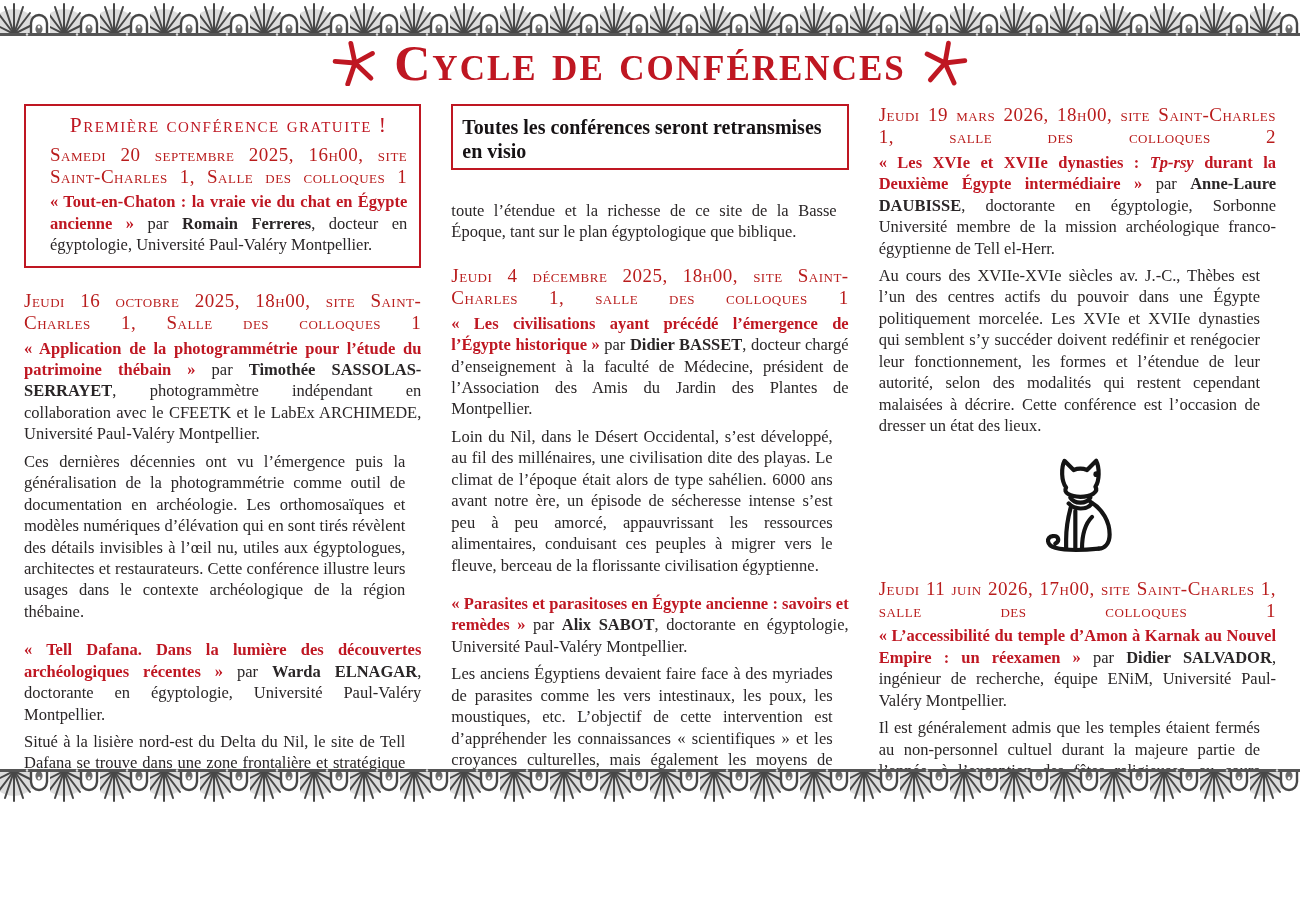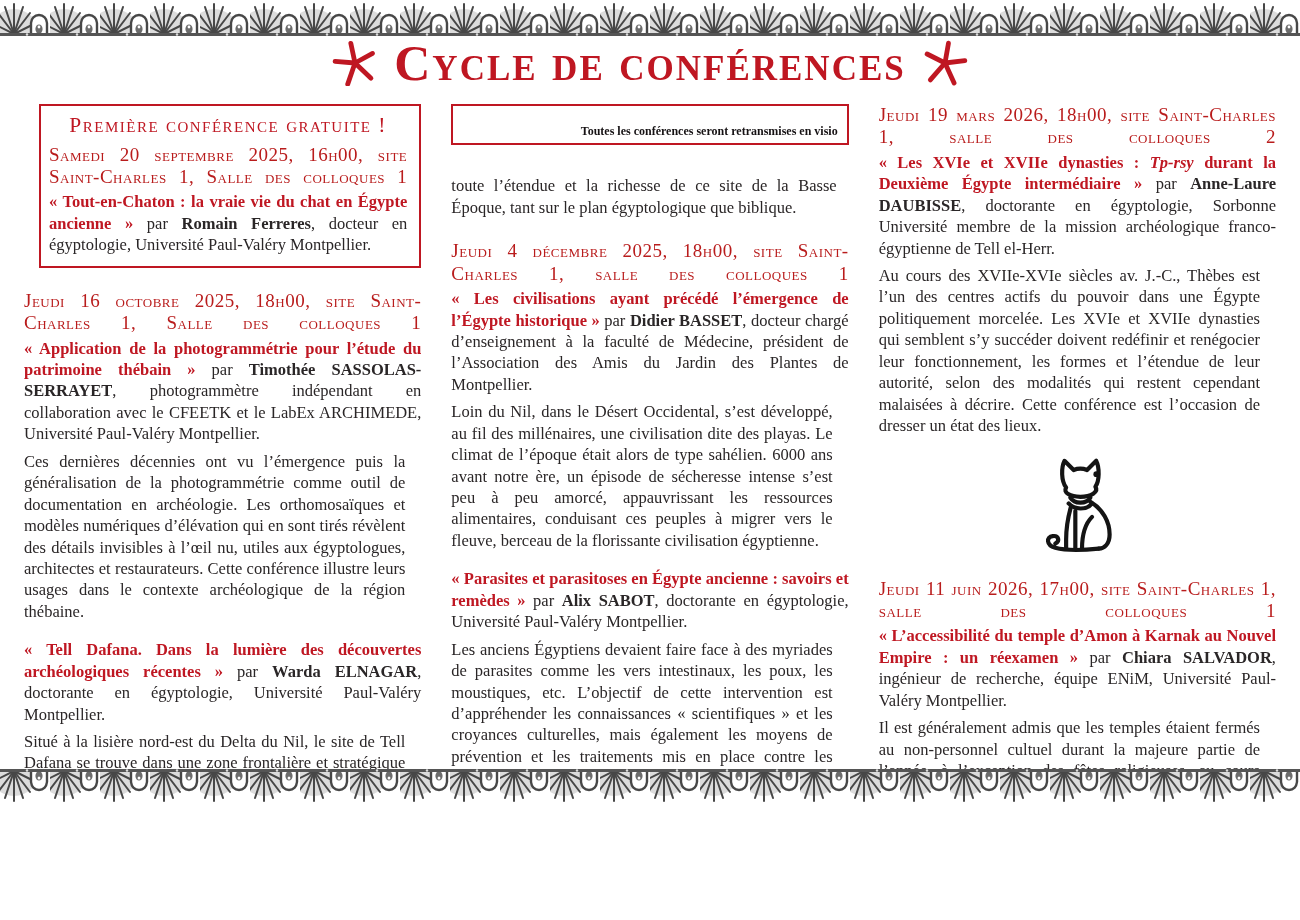--- a/index.html
+++ b/index.html
@@ -46,36 +46,35 @@
   .lead .t.italic{font-style:italic;}
   .lead strong{font-weight:bold;}
   .desc{
     font-size:16.5px;line-height:1.3;text-align:justify;
     margin:0 16px 4px 0;
   }
   .conf{margin-bottom:17px;}
   
   .promo-box{
     border:2.5px solid var(--red);
-    padding:6px 12px 10px 8px;
+    padding:6px 12px 10px 24px;
     margin-bottom:22px;
-    margin-left:15px;
   }
   .promo-box .promo-head{
     color:var(--red);font-variant:small-caps;
     font-size:21.5px;letter-spacing:1.5px;text-align:center;
     margin:2px 0 6px 0;line-height:1.1;
   }
   
   .visio-box{
     border:2.5px solid var(--red);
-    padding:18px 9px 5px 9px;
-    font-weight:bold;font-size:12px;line-height:1.2;
+    padding:9px 9px 5px 9px;
+    font-weight:bold;font-size:20px;line-height:1.2;
     margin-bottom:30px;color:#161214;
-    text-align:right;
+    text-align:left;
   }
   .continuation{
     font-size:16.5px;line-height:1.3;text-align:justify;
     margin:0 12px 22px 0;
   }
   
   .cat-wrap{text-align:center;margin:14px 0 16px 0;}
   .cat-wrap svg{width:92px;height:104px;}
   :root{--red:#bf1722;}
 </style>
@@ -191,21 +190,21 @@
             <path d="M71,55 C86,64 94,79 94,94 C94,105 88,111 81,111"></path>
             <path d="M61,111 C61,94 65,81 73,73"></path>
             <path d="M81,111 C62,113 40,113 29,110 C18,107 18,97 26,96 C33,95 35,102 29,105"></path>
           </g>
           <circle cx="78" cy="22" r="3.4" fill="#141414"></circle>
         </svg>
       </div>
 
       <div class="conf">
         <div class="date">Jeudi 11 juin 2026, 17h00, site Saint-Charles 1, salle des colloques 1</div>
-        <p class="lead"><span class="t">« L’accessibilité du temple d’Amon à Karnak au Nouvel Empire : un réexamen »</span><span class="t italic"></span><span class="t"></span><span> par </span><strong>Chiara SALVADOR</strong><span>, ingénieur de recherche, équipe ENiM, Université Paul-Valéry Montpellier.</span></p>
+        <p class="lead"><span class="t">« L’accessibilité du temple d’Amon à Karnak au Nouvel Empire : un réexamen »</span><span class="t italic"></span><span class="t"></span><span> par </span><strong>Didier SALVADOR</strong><span>, ingénieur de recherche, équipe ENiM, Université Paul-Valéry Montpellier.</span></p>
         <p class="desc">Il est généralement admis que les temples étaient fermés au non-personnel cultuel durant la majeure partie de l’année, à l’exception des fêtes religieuses, au cours desquelles la population pouvait pénétrer dans l’enceinte pour participer à l’événement. En prenant pour étude de cas le temple d’Amon à Karnak, cette communication propose de réinterroger cette vision traditionnelle à travers un nouvel examen des sources habituellement mobilisées à son appui.</p>
       </div>
     </div>
   </div>
 
   <svg class="frieze bottom" viewBox="0 0 1300 36" preserveAspectRatio="none">
     <rect width="1300" height="36" fill="url(#frz)"></rect>
   </svg>
 
 </div>

